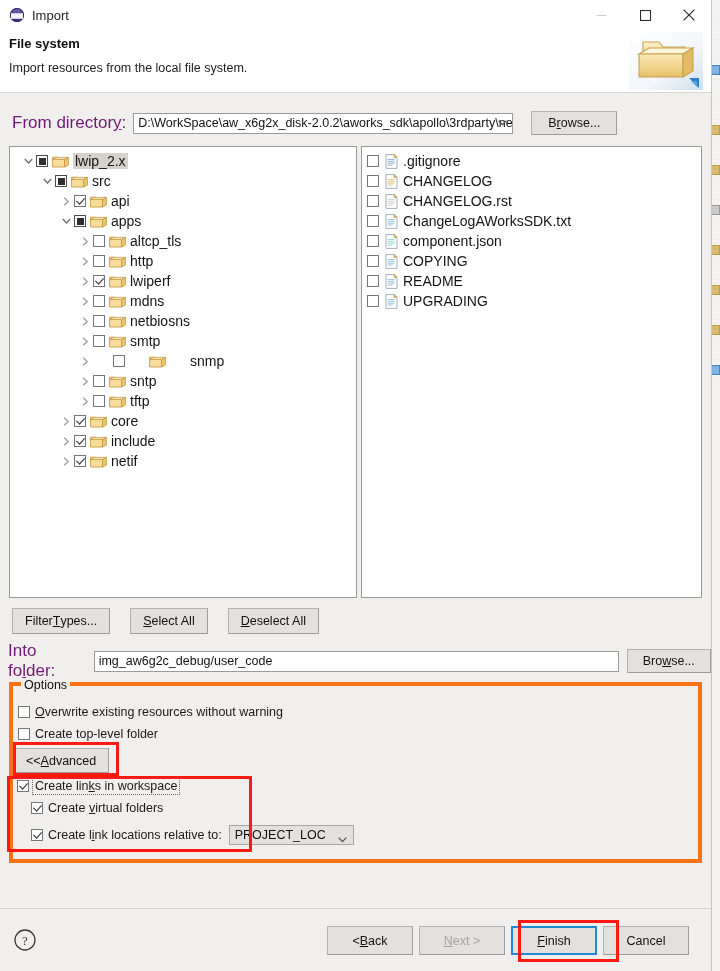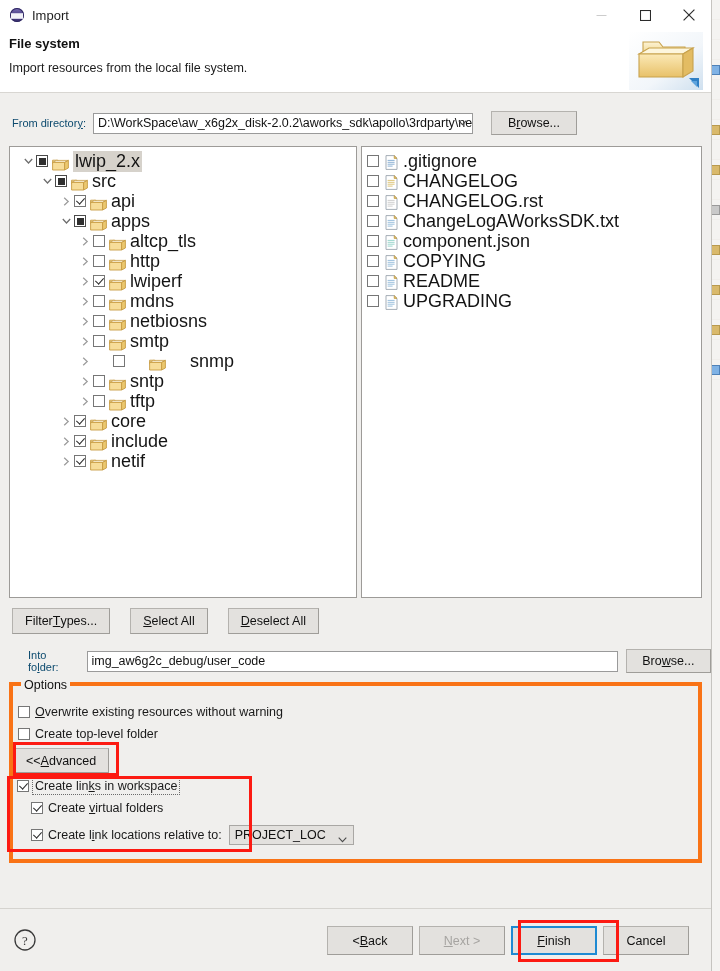--- a/index.html
+++ b/index.html
@@ -60,21 +60,21 @@
   .header .subtitle{
     position:absolute;left:9px;top:31px;font-size:12.5px;color:#1d1d1d;
   }
   .header-folder{position:absolute;right:8px;top:2px;width:74px;height:58px;}
 
   
   .fromrow{
     position:absolute;left:0;right:0;top:110px;height:26px;
     display:flex;align-items:center;padding-left:12px;
   }
-  .lbl{font-size:11px;color:#0c4a6e;}
+  .lbl{font-size:17px;color:#701a75;}
   .u{text-decoration:underline;}
   .combo{
     height:21px;background:#fff;border:1px solid #9a9a9a;
     display:flex;align-items:center;margin-left:7px;box-sizing:border-box;
     font-size:12.5px;color:#111;padding-left:4px;position:relative;
   }
   .combo .cval{white-space:nowrap;overflow:hidden;}
   .combo .carat{
     position:absolute;right:0;top:0;bottom:0;width:19px;
     display:flex;align-items:center;justify-content:center;
@@ -89,21 +89,21 @@
 
   
   .panes{position:absolute;left:9px;top:146px;width:693px;height:452px;}
   .pane{
     position:absolute;top:0;height:452px;background:#fff;
     border:1px solid #9d9b98;box-sizing:border-box;overflow:hidden;
   }
   .pane.left{left:0;width:348px;}
   .pane.right{left:352px;width:341px;}
 
-  .trow{height:20px;display:flex;align-items:center;white-space:nowrap;font-size:18px;}
+  .trow{height:20px;display:flex;align-items:center;white-space:nowrap;font-size:14px;}
   .trow .twist{width:16px;display:flex;align-items:center;justify-content:center;flex:none;}
   .cb{
     width:12px;height:12px;border:1px solid #767676;background:#fff;
     box-sizing:border-box;flex:none;margin-right:4px;position:relative;
   }
   .cb.checked::after{
     content:"";position:absolute;left:3px;top:0px;width:4px;height:7px;
     border:solid #2b2b2b;border-width:0 1.6px 1.6px 0;transform:rotate(42deg);
   }
   .cb.partial{border-color:#4a4a4a;}
@@ -112,21 +112,21 @@
   }
   .fold{width:17px;height:13px;flex:none;margin-right:4px;}
   .doc{width:13px;height:15px;flex:none;margin-right:5px;}
   .tlabel{color:#141414;}
   .trow.sel .tlabel{background:#d6d2cb;padding:0 2px;}
 
   
   .midbtns{position:absolute;left:12px;top:608px;display:flex;gap:20px;}
   .midbtns .btn{height:26px;padding:0 12px;}
 
-  .intorow{position:absolute;left:0;right:0;top:648px;height:26px;display:flex;align-items:center;padding-left:28px;}
+  .intorow{position:absolute;left:0;right:0;top:648px;height:26px;display:flex;align-items:center;padding-left:8px;}
   .textfield{
     height:21px;background:#fff;border:1px solid #9a9a9a;box-sizing:border-box;
     display:flex;align-items:center;padding-left:4px;font-size:12.5px;color:#111;
     margin-left:7px;
   }
 
   
   .optgroup{
     position:absolute;left:9px;top:682px;width:693px;height:181px;
     border:4px solid #f97316;box-sizing:border-box;

